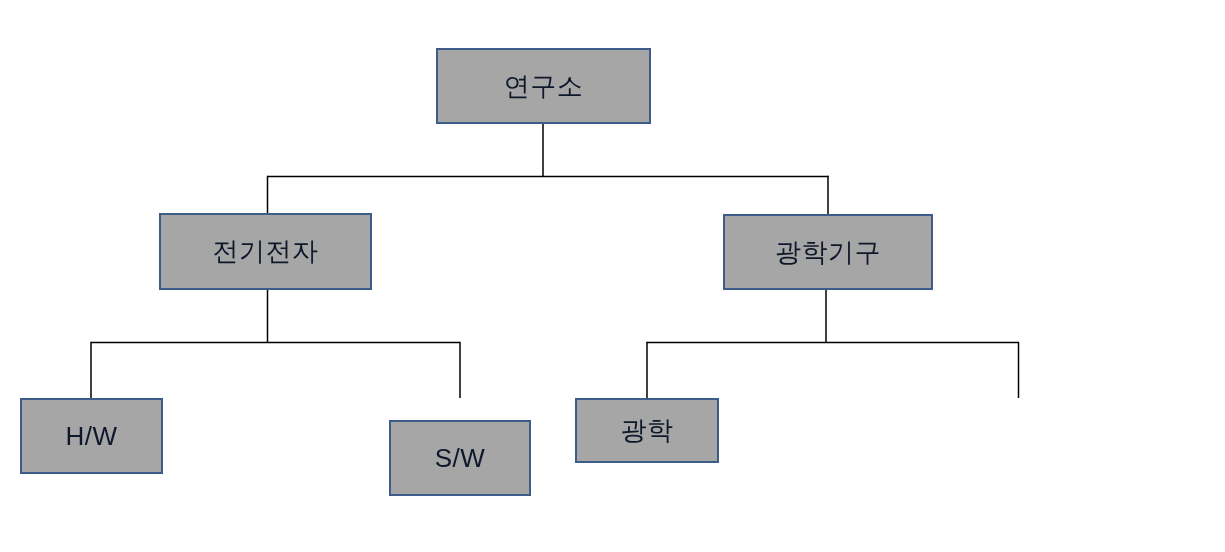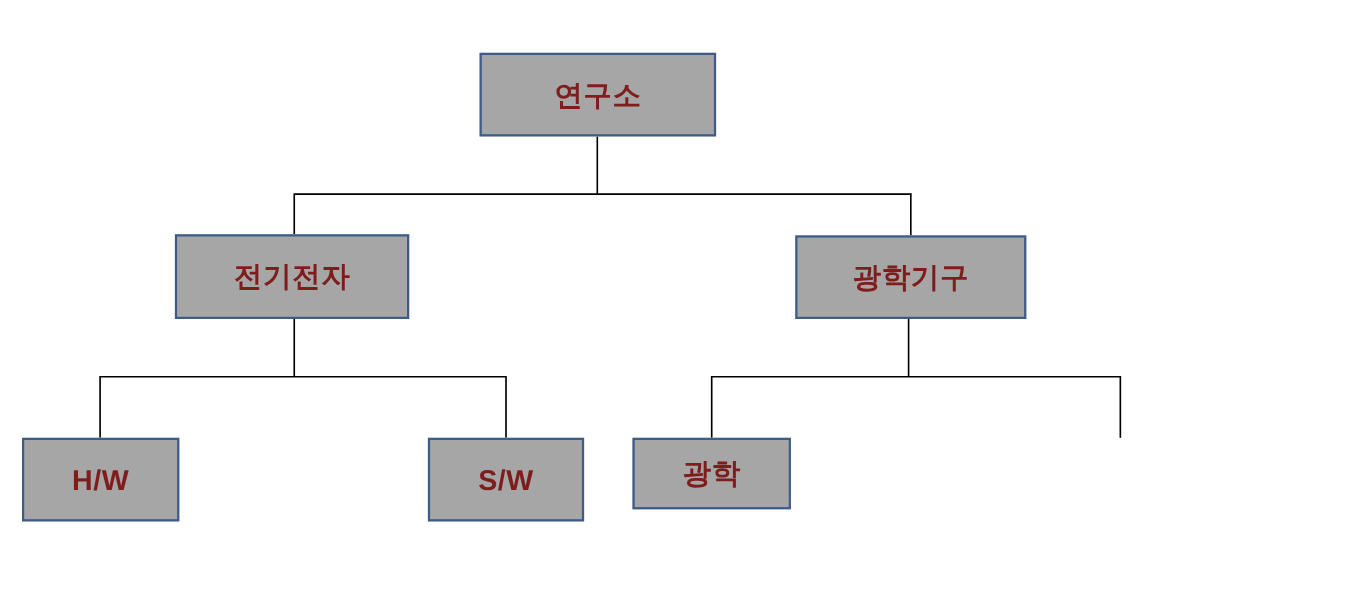--- a/index.html
+++ b/index.html
@@ -25,32 +25,32 @@
   .node {
     position: absolute;
     box-sizing: border-box;
     background: #a6a6a6;
     border: 2px solid #3e5c8a;
     display: flex;
     align-items: center;
     justify-content: center;
   }
   .node .label {
-    color: #7f1d1d;
+    color: #0f172a;
     font-size: 26px;
-    font-weight: bold;
+    font-weight: normal;
     letter-spacing: 0.5px;
     white-space: nowrap;
   }
   
   .n-root  { left: 436px; top: 48px;  width: 215px; height: 76px; }
   .n-elec  { left: 159px; top: 213px; width: 213px; height: 77px; }
   .n-opti  { left: 723px; top: 214px; width: 210px; height: 76px; }
   .n-hw    { left: 20px;  top: 398px; width: 143px; height: 76px; }
-  .n-sw    { left: 389px; top: 398px; width: 142px; height: 76px; }
+  .n-sw    { left: 389px; top: 420px; width: 142px; height: 76px; }
   .n-optic { left: 575px; top: 398px; width: 144px; height: 65px; }
   .n-mech  { left: 947px; top: 398px; width: 143px; height: 77px; }
 </style>
 </head>
 <body>
 
 <div class="canvas">
 
   <svg class="connectors" viewBox="0 0 1225 552" xmlns="http://www.w3.org/2000/svg">
 

